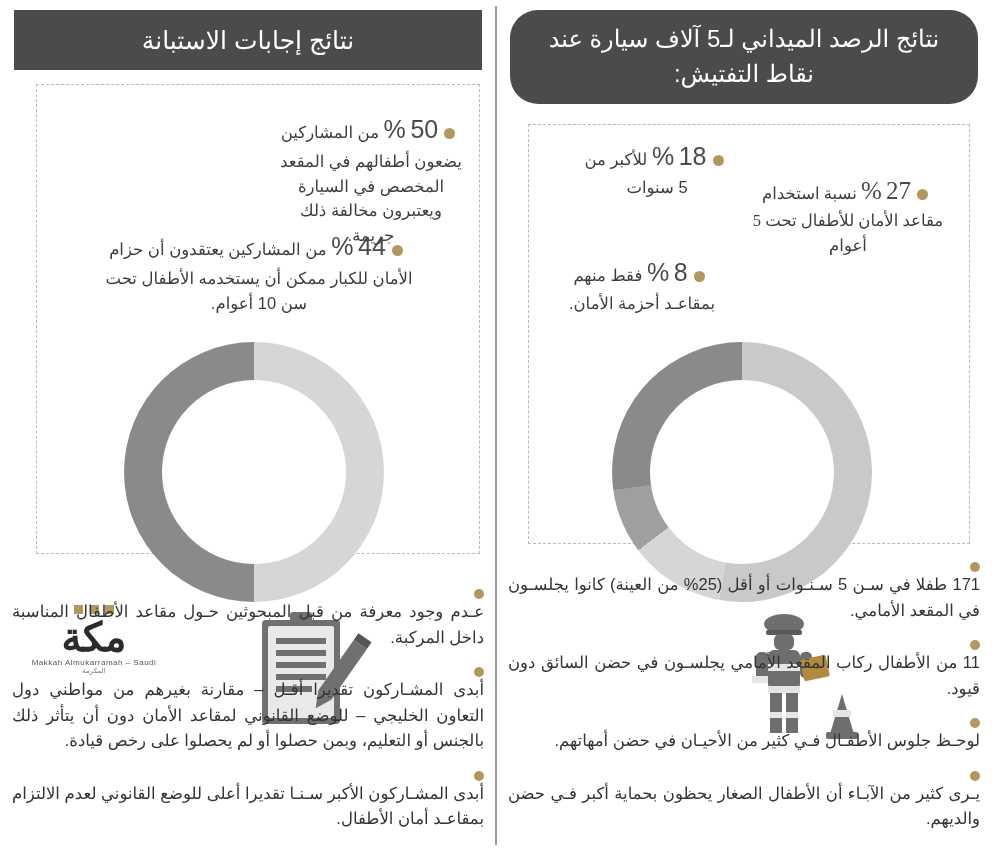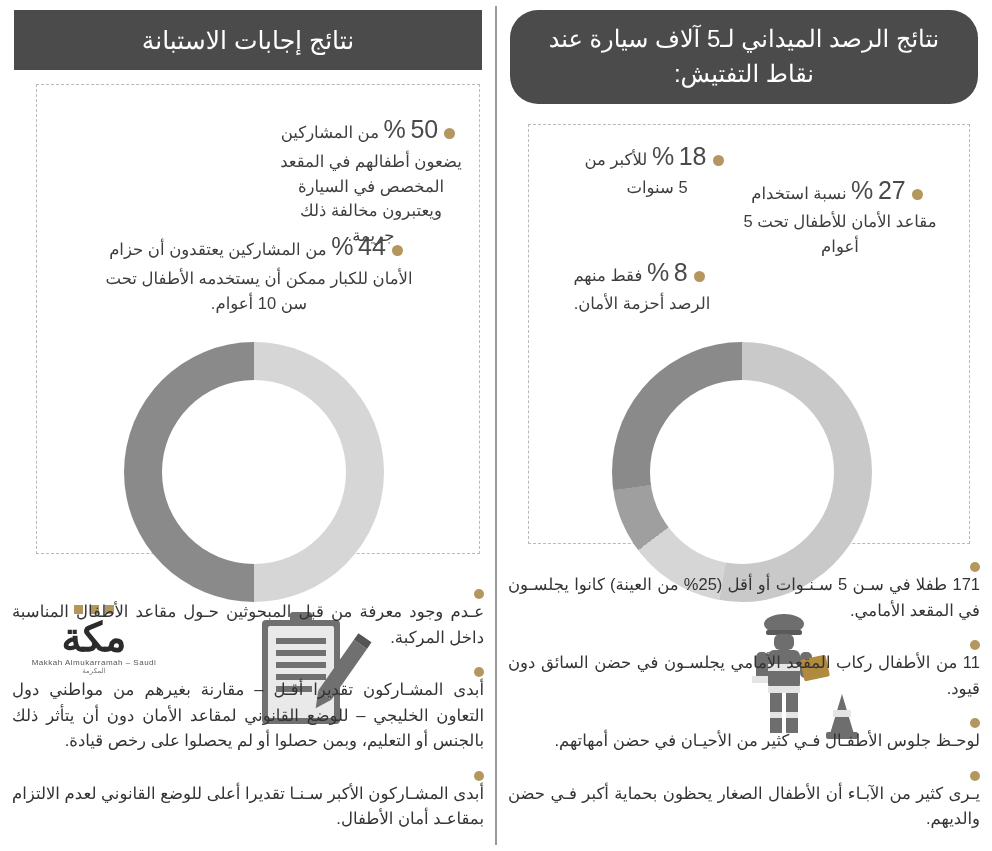--- a/index.html
+++ b/index.html
@@ -234,36 +234,36 @@
   </div>
 
   <div class="panel left">
 
     <div class="header two-line">نتائج الرصد الميداني لـ5 آلاف سيارة عند نقاط التفتيش:</div>
 
     <div class="stats">
 
       <div class="dashbox" style="right:10px;top:10px;width:442px;height:420px;"></div>
 
-      <div class="stat" style="right:40px;top:58px;width:200px;">
+      <div class="stat" style="right:32px;top:58px;width:200px;font-family:Liberation Serif, serif;">
         <span class="bullet"></span><span class="num">27</span>
         <span class="num">%</span>
         <span>نسبة استخدام مقاعد الأمان للأطفال تحت 5 أعوام</span>
       </div>
 
       <div class="stat" style="right:248px;top:24px;width:150px;">
         <span class="bullet"></span><span class="num">18</span>
         <span class="num">%</span>
         <span>للأكبر من 5 سنوات</span>
       </div>
 
       <div class="stat" style="right:258px;top:140px;width:160px;">
         <span class="bullet"></span><span class="num">8</span>
         <span class="num">%</span>
-        <span>فقط منهم الرصد أحزمة الأمان.</span>
+        <span>فقط منهم بمقاعـد أحزمة الأمان.</span>
       </div>
 
       <div class="donut-wrap" style="right:108px;top:228px;">
         <div class="donut" style="background:conic-gradient(#c9c9c9 0deg 190deg, #d6d6d6 190deg 233deg, #9f9f9f 233deg 262deg, #8a8a8a 262deg 360deg);"></div>
         <div class="icon">
           <svg width="150" height="150" viewBox="0 0 150 150">
 
             <ellipse cx="62" cy="22" rx="20" ry="10" fill="#6e6e6e"></ellipse>
             <rect x="46" y="20" width="32" height="10" fill="#6e6e6e"></rect>
             <rect x="44" y="28" width="36" height="5" rx="2" fill="#5a5a5a"></rect>

